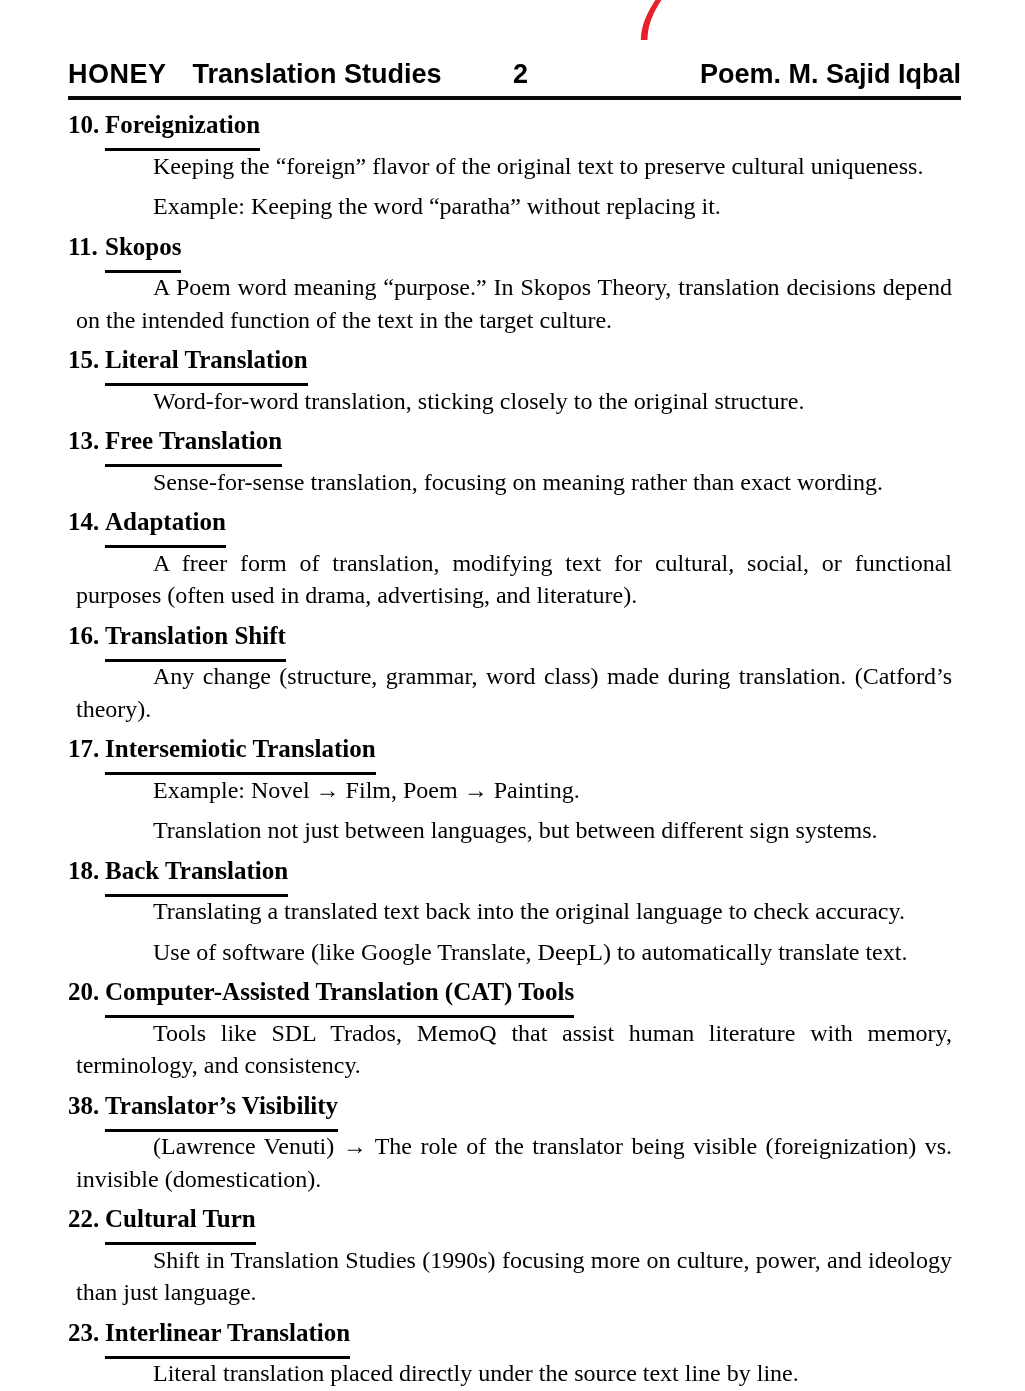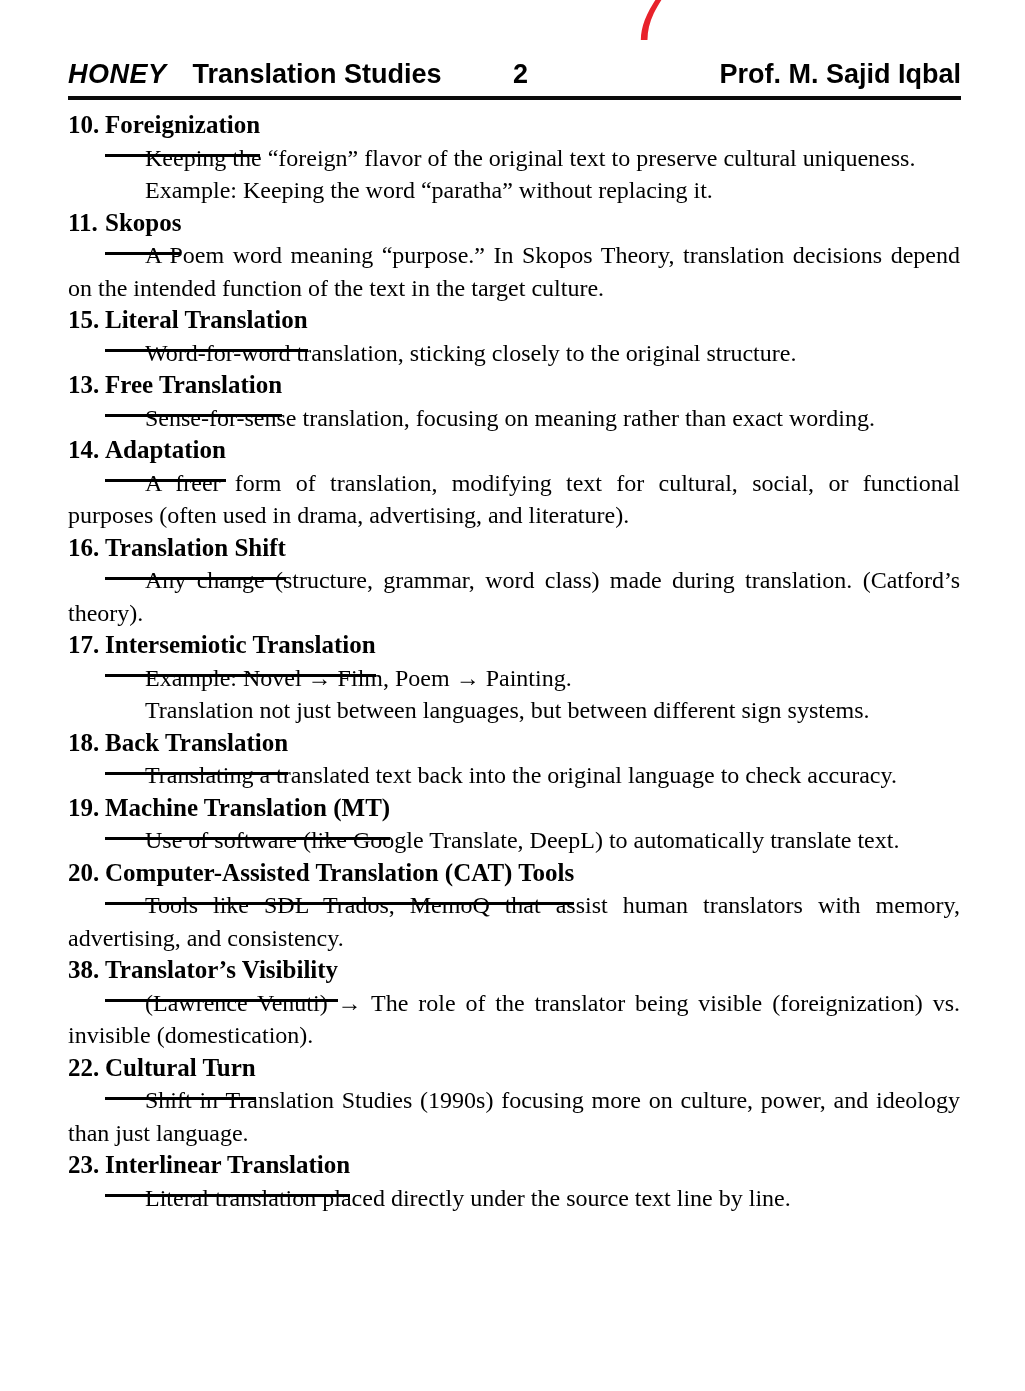--- a/index.html
+++ b/index.html
@@ -22,21 +22,21 @@
     font-family: "Liberation Sans", sans-serif;
     font-weight: bold;
     font-size: 27px;
   }
   .header-left {
     position: absolute;
     left: 0;
     bottom: 6px;
     white-space: nowrap;
   }
-  .header-brand { letter-spacing: 0.5px; font-style: italic; }
+  .header-brand { letter-spacing: 0.5px; }
   .header-subject { margin-left: 26px; }
   .header-pagenum {
     position: absolute;
     left: 445px;
     bottom: 6px;
   }
   .header-mark {
     position: absolute;
     left: 560px;
     top: -21px;
@@ -62,38 +62,38 @@
   .item-heading {
     font-weight: bold;
     font-size: 25px;
   }
   .item-number {
     display: inline-block;
     width: 37px;
   }
   .item-term {
     border-bottom: 3px solid #000;
-    padding-bottom: 16px;
+    padding-bottom: 10px;
   }
   .item-para {
-    margin: 0;
+    margin: 8px;
     text-indent: 77px;
     text-align: justify;
   }
 </style>
 </head>
 <body>
 
 <header class="page-header">
   <div class="header-left">
     <span class="header-brand">HONEY</span><span class="header-subject">Translation Studies</span>
   </div>
   <div class="header-pagenum">2</div>
   <div class="header-mark" style="color: rgb(232, 34, 43);">7</div>
-  <div class="header-professor">Prof. M. Sajid Iqbal</div>
+  <div class="header-professor">Poem. M. Sajid Iqbal</div>
 </header>
 
 <main class="content">
   <section class="item">
     <div class="item-heading">
       <span class="item-number">10.</span><span class="item-term">Foreignization</span>
     </div>
   <p class="item-para">Keeping the “foreign” flavor of the original text to preserve cultural uniqueness.</p>
       <p class="item-para">Example: Keeping the word “paratha” without replacing it.</p>
     </section>
@@ -143,31 +143,28 @@
     </section>
 
   <section class="item">
     <div class="item-heading">
       <span class="item-number">18.</span><span class="item-term">Back Translation</span>
     </div>
   <p class="item-para">Translating a translated text back into the original language to check accuracy.</p>
     </section>
 
   <section class="item">
-    <div class="item-heading">
-      <span class="item-number">19.</span><span class="item-term">Machine Translation (MT)</span>
-    </div>
   <p class="item-para">Use of software (like Google Translate, DeepL) to automatically translate text.</p>
     </section>
 
   <section class="item">
     <div class="item-heading">
       <span class="item-number">20.</span><span class="item-term">Computer-Assisted Translation (CAT) Tools</span>
     </div>
-  <p class="item-para">Tools like SDL Trados, MemoQ that assist human translators with memory, advertising, and consistency.</p>
+  <p class="item-para">Tools like SDL Trados, MemoQ that assist human literature with memory, terminology, and consistency.</p>
     </section>
 
   <section class="item">
     <div class="item-heading">
       <span class="item-number">38.</span><span class="item-term">Translator’s Visibility</span>
     </div>
   <p class="item-para">(Lawrence Venuti) → The role of the translator being visible (foreignization) vs. invisible (domestication).</p>
     </section>
 
   <section class="item">

